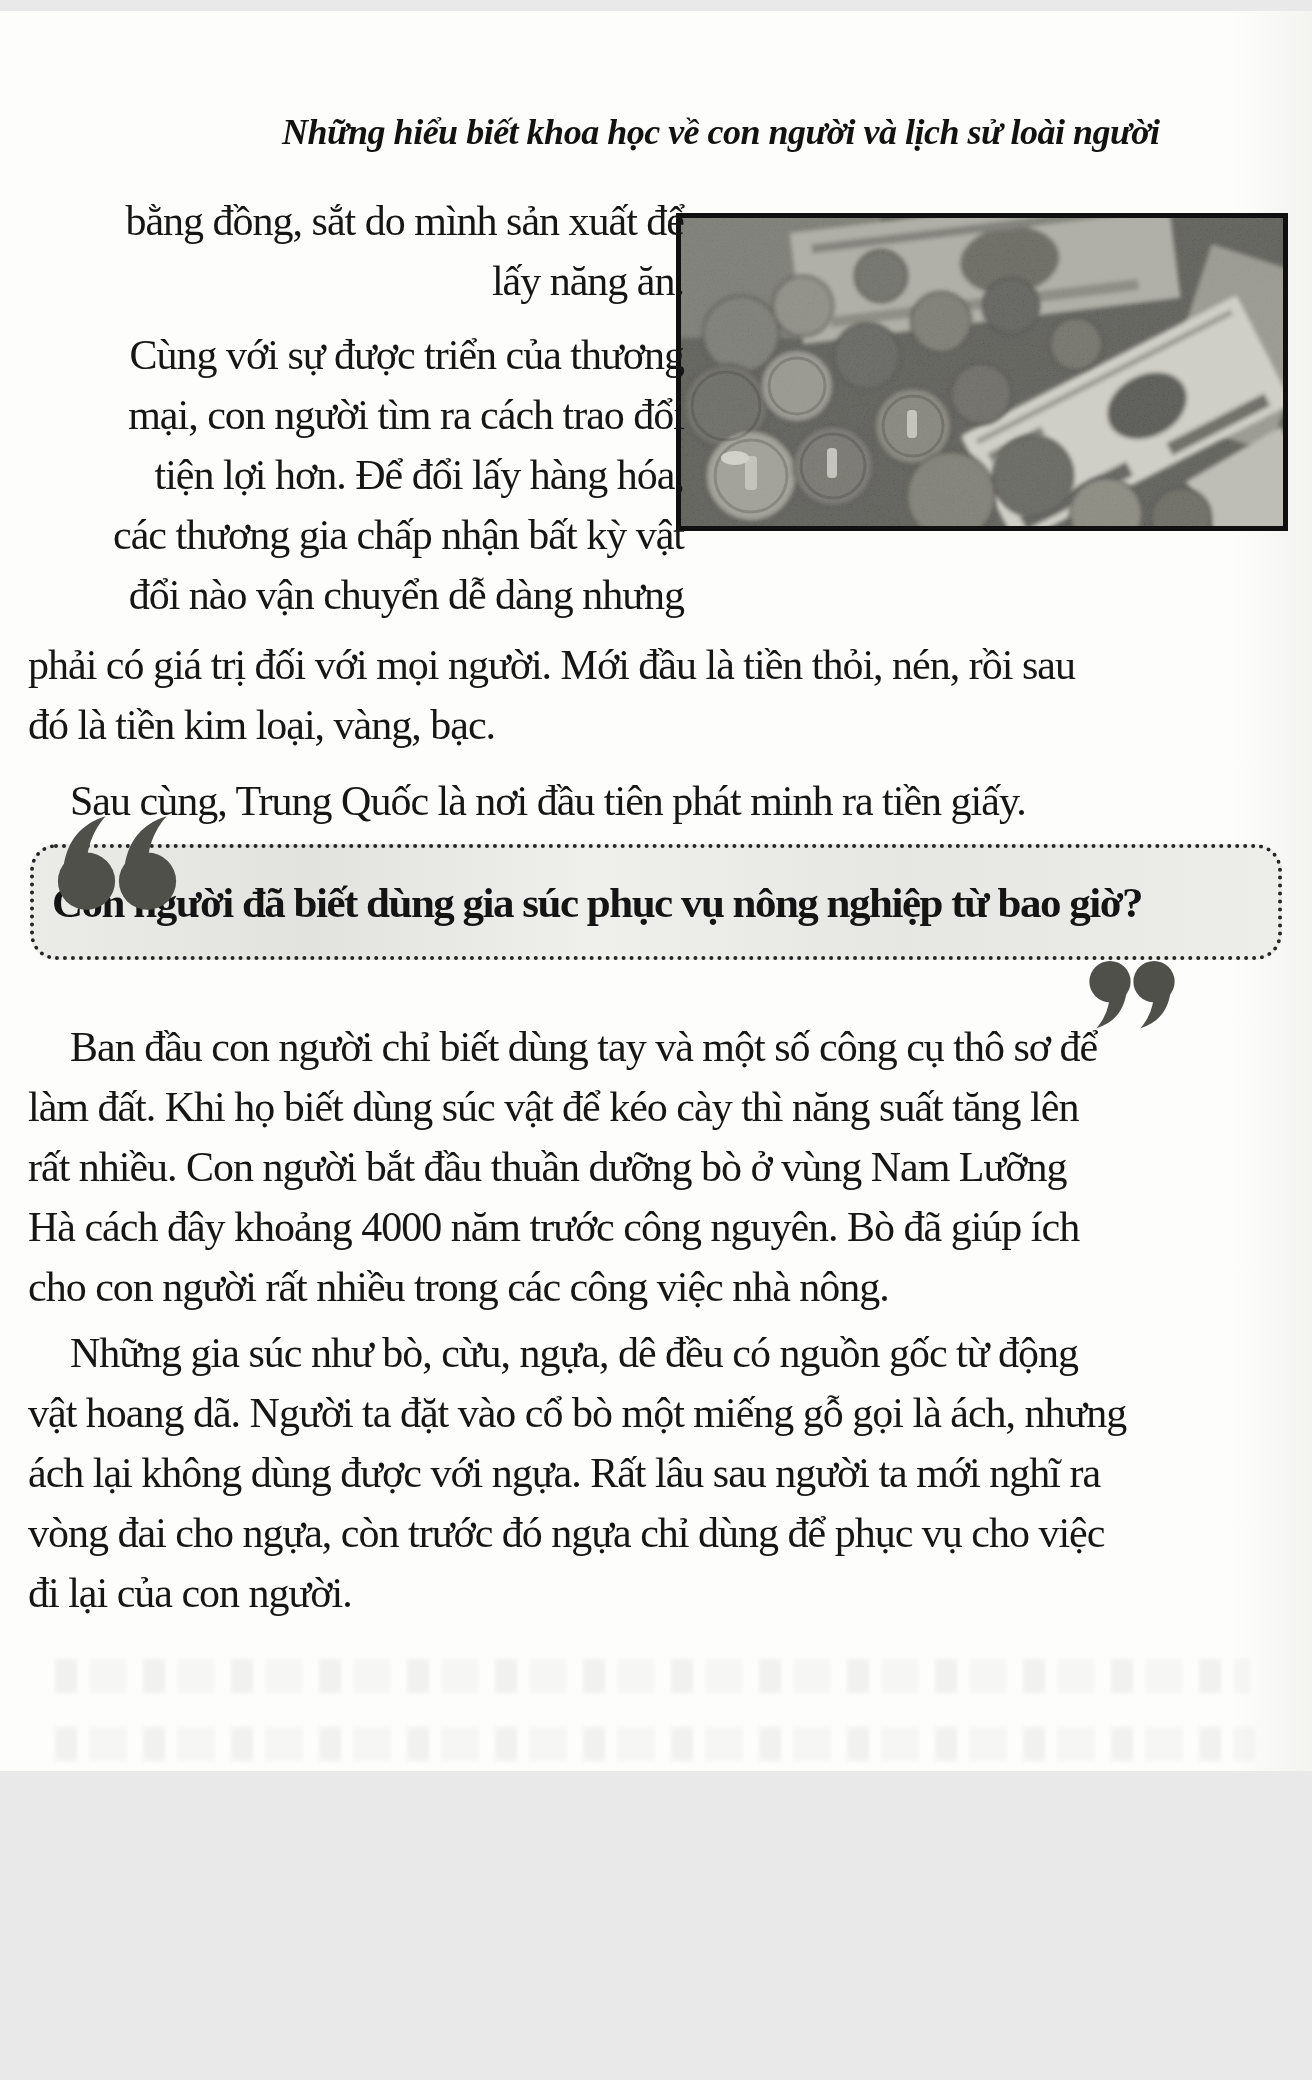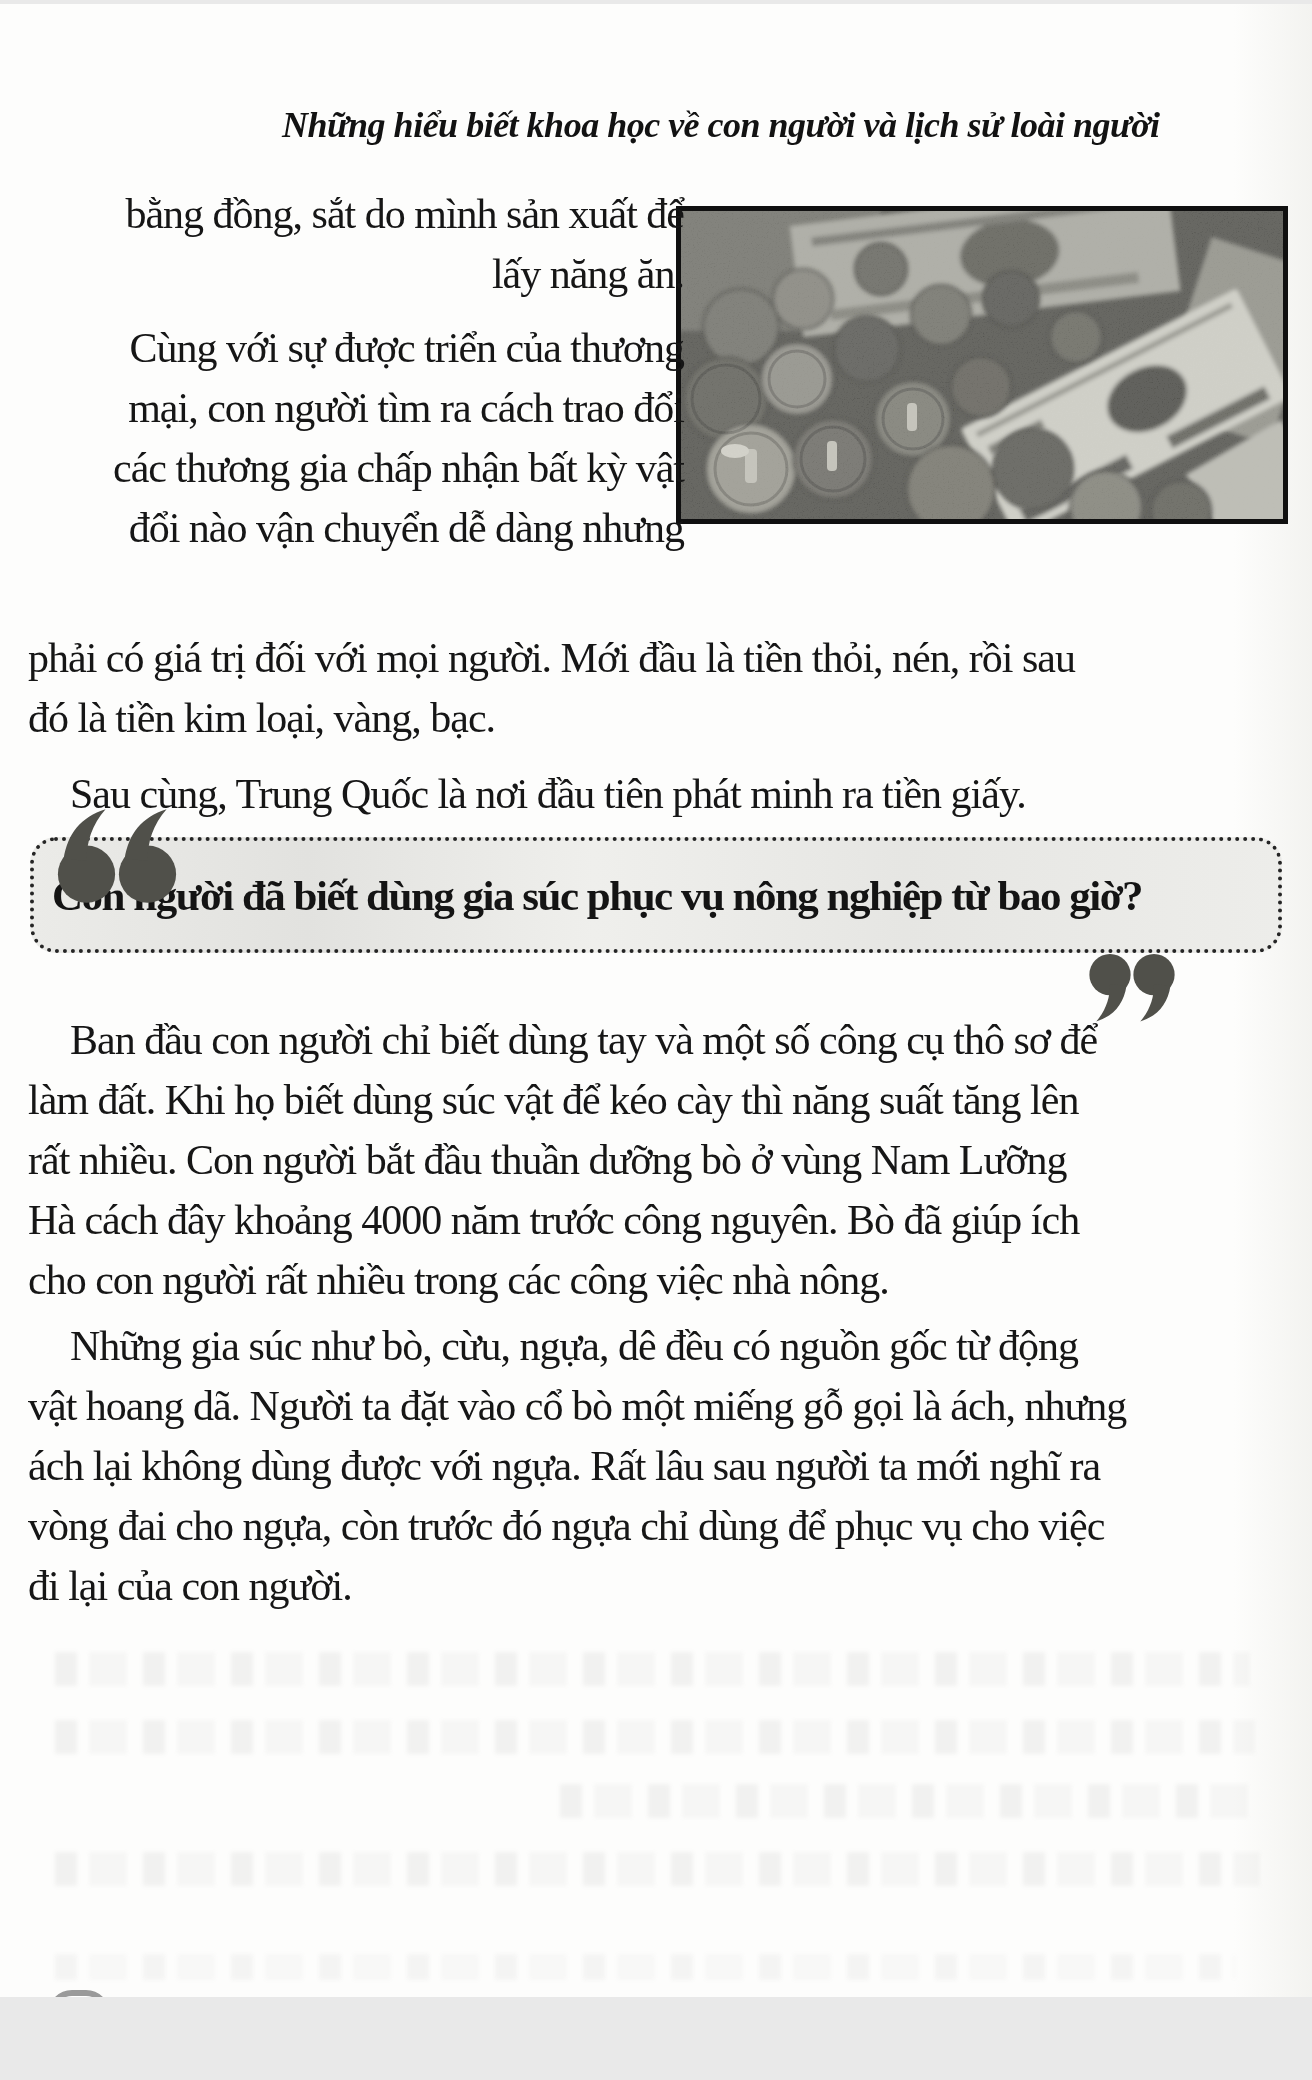--- a/index.html
+++ b/index.html
@@ -1,19 +1,19 @@
 <!DOCTYPE html>
 <html><head>
 <meta charset="utf-8">
 <style>
   html,body{margin:0;padding:0;background:#e9e9e9;}
   .page{
     position:relative;
-    width:1312px;height:1993px;
-    margin:4px auto;
+    width:1312px;height:1760px;
+    margin:11px auto;
     background:linear-gradient(90deg,#fdfdfc 0%,#fdfdfc 94%,#f3f3f0 100%);
     font-family:"Liberation Serif", serif;
     color:#161616;
     overflow:hidden;
   }
   .running-header{
     position:absolute;left:282px;top:100px;
     font-style:italic;font-weight:700;font-size:36px;
     letter-spacing:-0.5px;white-space:nowrap;color:#121212;
   }
@@ -161,20 +161,21 @@
   </div>
 
   <div id="blockA" class="textblock">
     <div class="para">
       <div class="line">bằng đồng, sắt do mình sản xuất để</div>
       <div class="line">lấy năng ăn.</div>
     </div>
     <div class="para para2">
       <div class="line indent">Cùng với sự được triển của thương</div>
       <div class="line">mại, con người tìm ra cách trao đổi</div>
+      <div class="line">tiện lợi hơn. Để đổi lấy hàng hóa,</div>
       <div class="line">các thương gia chấp nhận bất kỳ vật</div>
       <div class="line">đổi nào vận chuyển dễ dàng nhưng</div>
     </div>
   </div>
 
   <div id="blockB" class="textblock">
     <div class="line">phải có giá trị đối với mọi người. Mới đầu là tiền thỏi, nén, rồi sau</div>
     <div class="line">đó là tiền kim loại, vàng, bạc.</div>
     <div class="line indent para3">Sau cùng, Trung Quốc là nơi đầu tiên phát minh ra tiền giấy.</div>
   </div>

